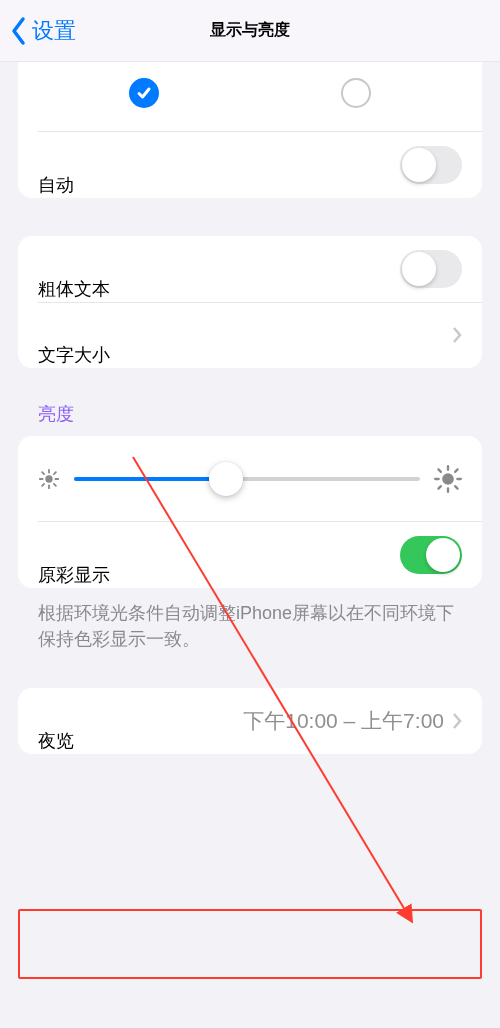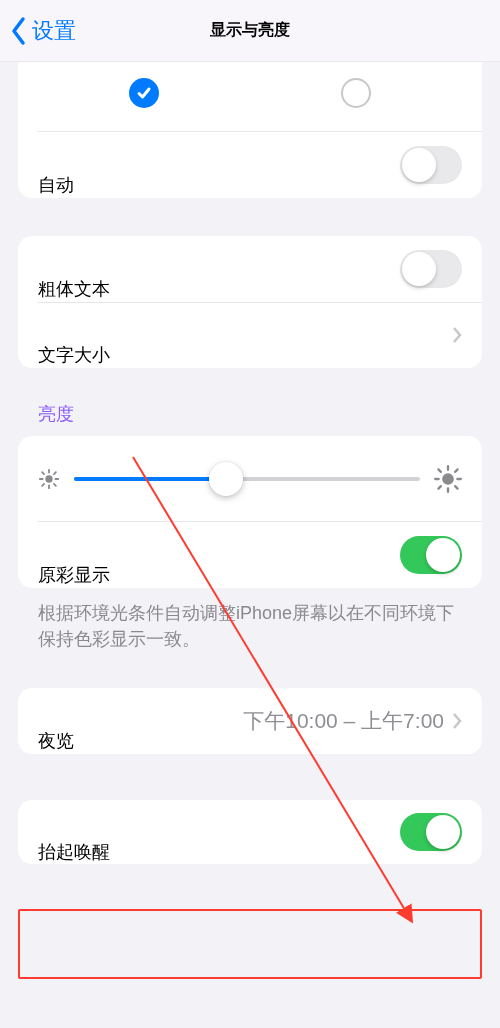--- a/index.html
+++ b/index.html
@@ -285,27 +285,20 @@
     <div class="value">下午10:00 – 上午7:00</div>
     <div class="chevron">
       <svg viewBox="0 0 10 18">
           <path d="M2 2 L8 9 L2 16"></path>
         </svg>
     </div>
   </div>
 </div>
 
 <div class="group" style="margin-top:46px">
-  <div class="row cutoff" style="min-height:48px">
-    <div class="label">抬起唤醒</div>
-    <div class="spacer"></div>
-    <div class="switch on">
-        <div class="knob"></div>
-      </div>
-  </div>
 </div>
 
 <svg class="arrow-overlay" style="left:128px; top:454px;" width="300" height="490">
   <defs>
     <marker id="arrowhead" markerWidth="9" markerHeight="9" refX="7" refY="4.5" orient="auto">
       <path d="M0,0 L9,4.5 L0,9 Z" fill="#ff3b30"></path>
     </marker>
   </defs>
   <line x1="5" y1="3" x2="283" y2="466" stroke="#ff3b30" stroke-width="2" marker-end="url(#arrowhead)"></line>
 </svg>

